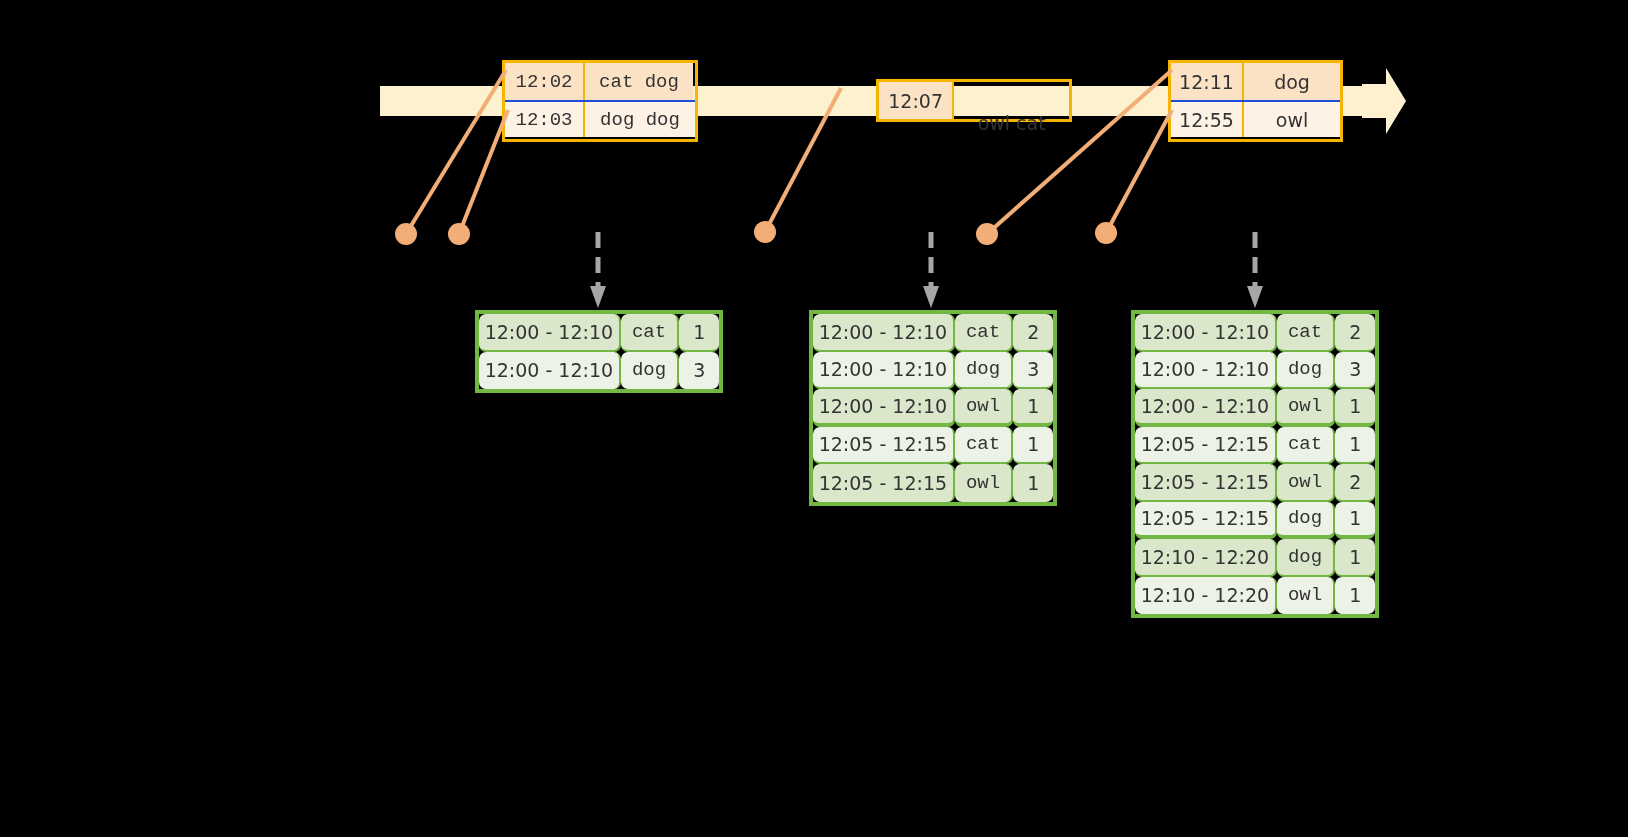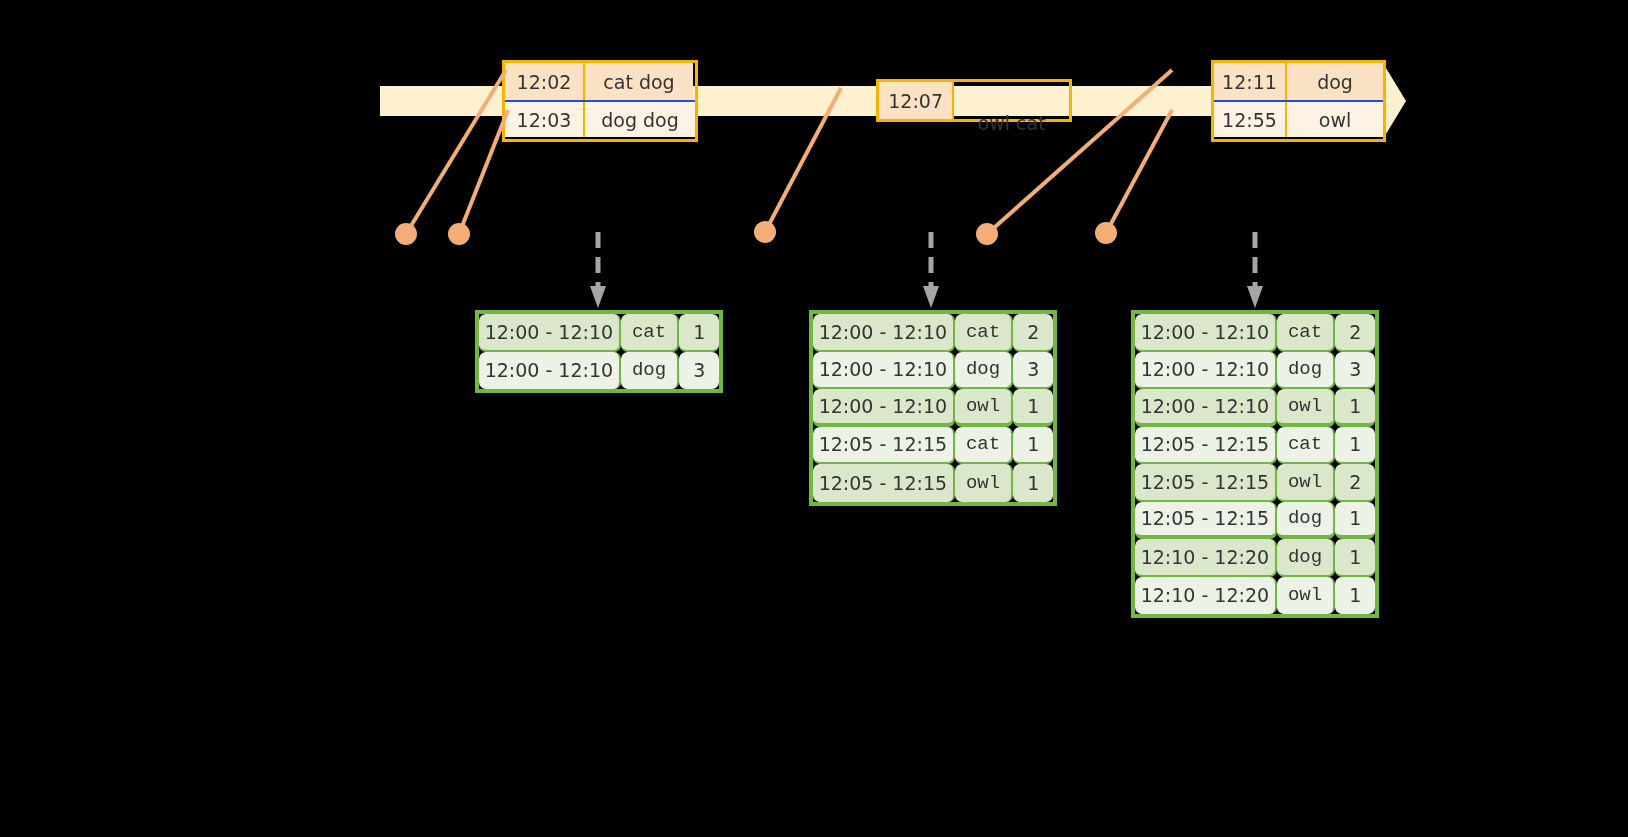--- a/index.html
+++ b/index.html
@@ -45,39 +45,39 @@
 </head>
 <body>
 
 <div id="stage">
 
   <div class="timeline-bar"></div>
   <svg class="timeline-arrow" viewBox="0 0 44 66">
     <polygon points="0,16 24,16 24,0 44,33 24,66 24,50 0,50" fill="#FDF1CF"></polygon>
   </svg>
 
-  <div class="evt-box" style="left:502px;top:60px;width:196px;height:82px;">
+  <div class="evt-box" style="left:502px;top:60px;width:196px;height:82px;font-family:Liberation Mono, monospace;">
     <div class="evt-row shade-a">
       <div class="evt-cell evt-time" style="width:80px;">12:02</div>
       <div class="evt-cell" style="width:108px;">cat dog</div>
     </div>
     <div class="evt-row shade-b">
       <div class="evt-cell evt-time" style="width:80px;">12:03</div>
       <div class="evt-cell" style="width:110px;">dog dog</div>
     </div>
   </div>
 
   <div class="evt-box" style="left:876px;top:79px;width:196px;height:43px;">
     <div class="evt-row shade-a">
       <div class="evt-cell evt-time" style="width:80px;">12:07</div>
       <div class="evt-cell" style="width:122px;margin-top:41px;">owl cat</div>
     </div>
   </div>
 
-  <div class="evt-box" style="left:1211px;top:60px;width:175px;height:82px;">
+  <div class="evt-box" style="left:1168px;top:60px;width:175px;height:82px;">
     <div class="evt-row shade-a">
       <div class="evt-cell evt-time" style="width:73px;">12:11</div>
       <div class="evt-cell" style="width:96px;">dog</div>
     </div>
     <div class="evt-row shade-b">
       <div class="evt-cell evt-time" style="width:73px;">12:55</div>
       <div class="evt-cell" style="width:96px;">owl</div>
     </div>
   </div>
 

